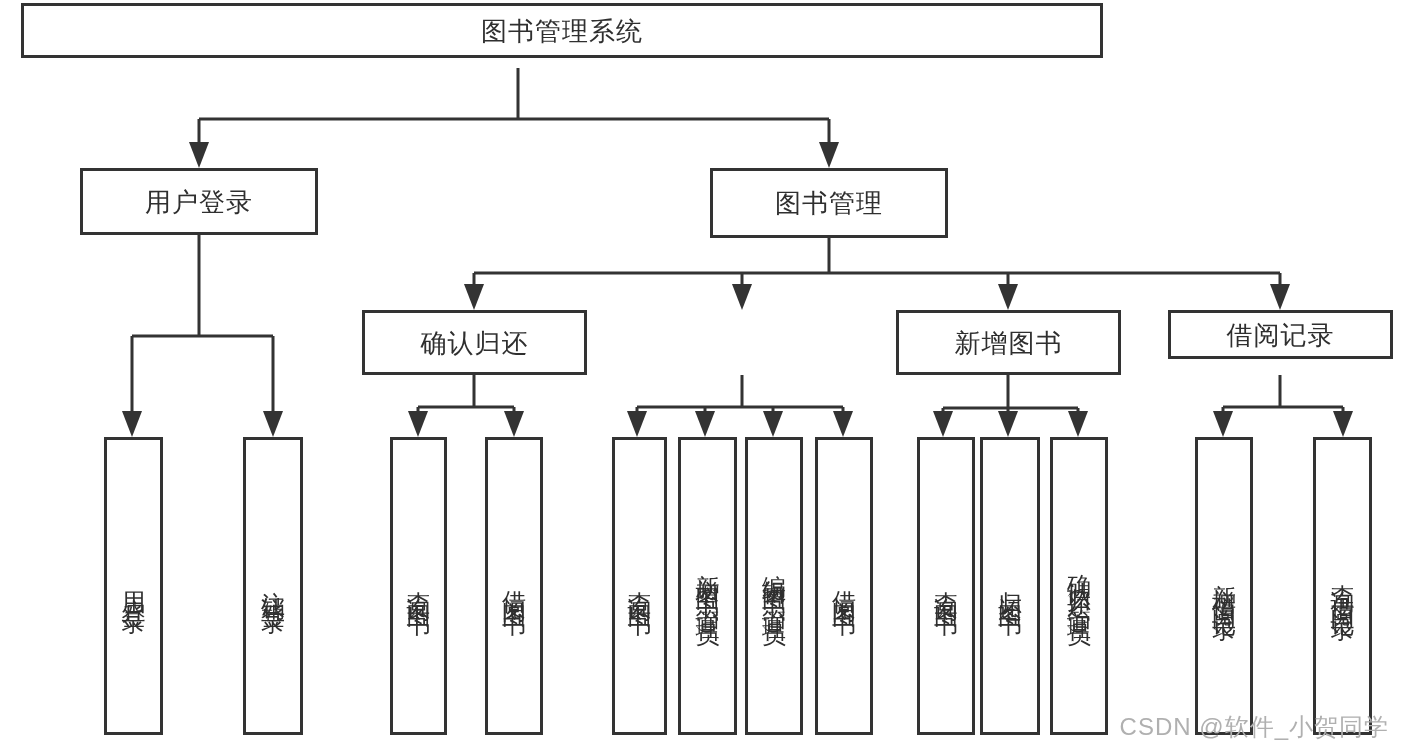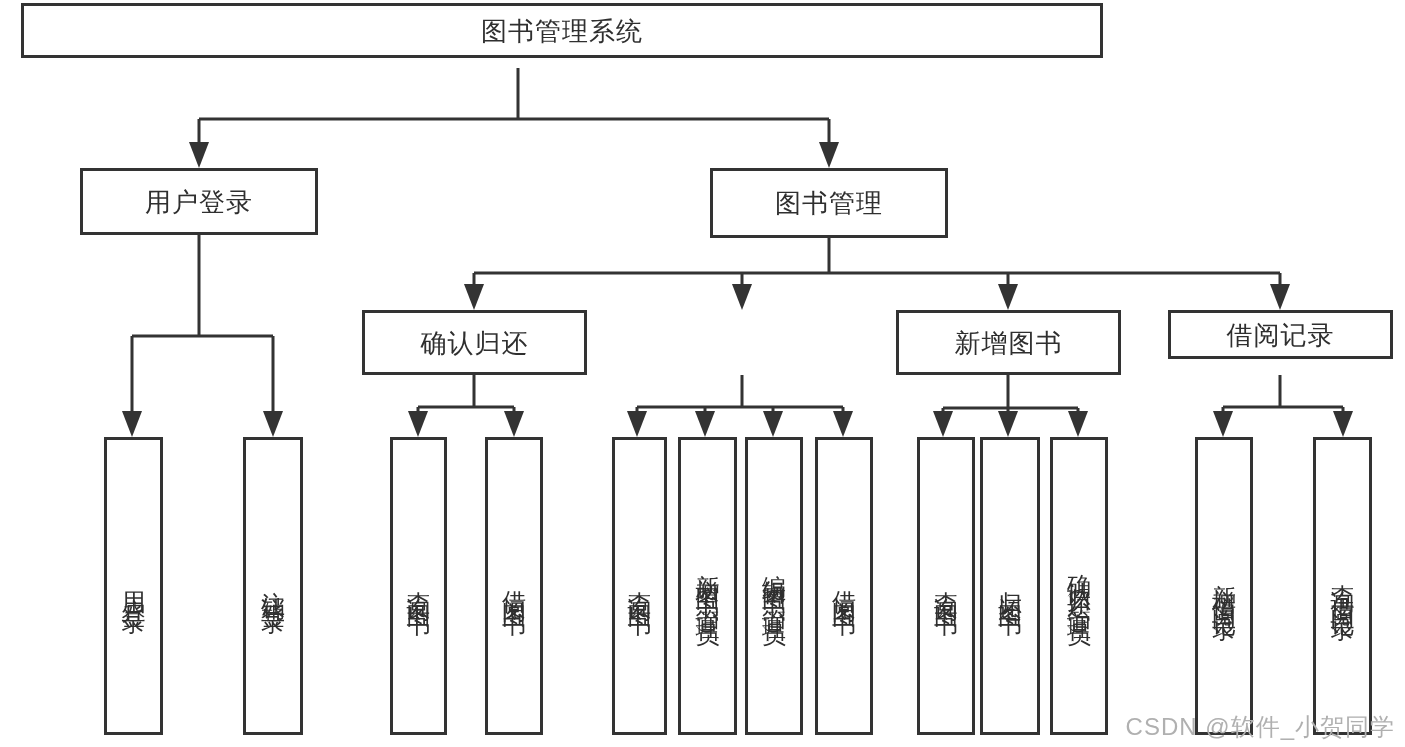--- a/index.html
+++ b/index.html
@@ -34,21 +34,21 @@
   .leaf{top:437px;height:298px;}
   .vlabel{
     writing-mode:vertical-rl;
     text-orientation:mixed;
     font-size:24px;line-height:1;
     letter-spacing:7px;
     color:var(--text);
     white-space:nowrap;
   }
   .watermark{
-    position:absolute;right:10px;bottom:4px;
+    position:absolute;right:16px;bottom:4px;
     font-size:24px;color:var(--watermark);
     letter-spacing:1px;white-space:nowrap;
     z-index:5;
   }
 </style>
 </head>
 <body>
 
 <div class="diagram">
 

